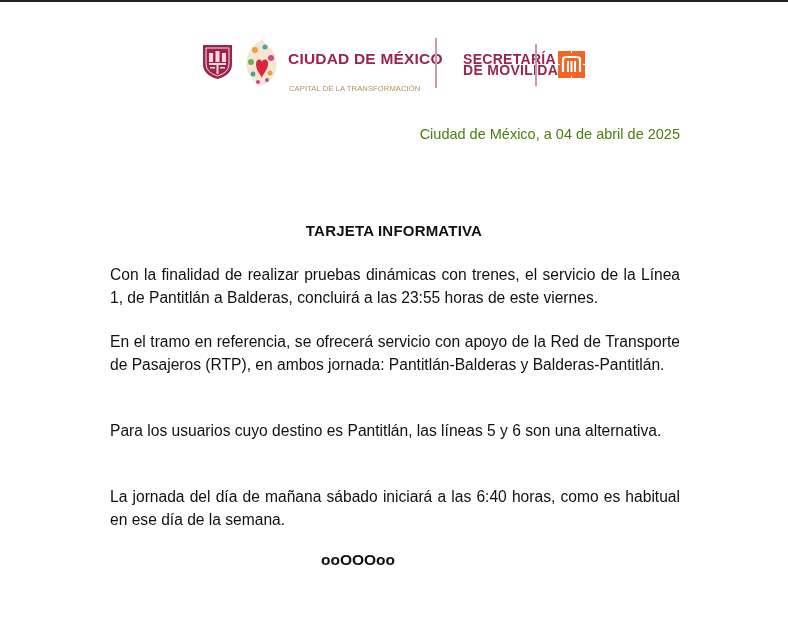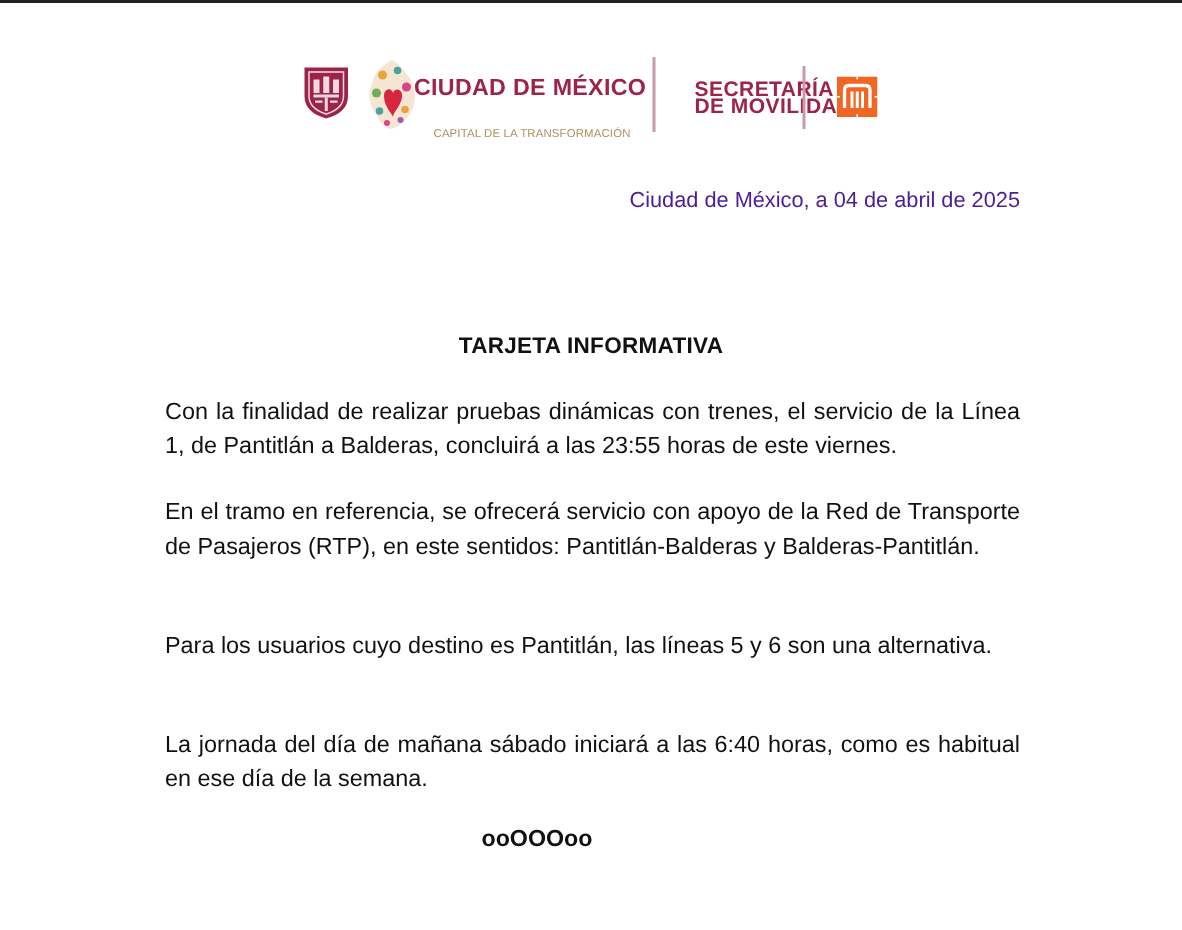--- a/index.html
+++ b/index.html
@@ -4,27 +4,27 @@
 <style>
   html, body { margin: 0; padding: 0; }
   body {
     width: 788px; height: 620px; background: #ffffff; position: relative; overflow: hidden;
     font-family: "Liberation Sans", "DejaVu Sans", sans-serif; color: #111;
   }
   .top-rule { position: absolute; left: 0; top: 0; width: 788px; height: 2px; background: #222; }
   .header { position: absolute; left: 198px; top: 36px; height: 56px; width: 400px; }
   .shield { position: absolute; left: 4px; top: 8px; width: 31px; height: 36px; }
   .heart { position: absolute; left: 45px; top: 2px; width: 36px; height: 50px; }
-  .cdmx-title { position: absolute; left: 78px; top: 14px; font-weight: bold; font-size: 15.5px; color: #9d2449; letter-spacing: 0.2px; white-space: nowrap; }
+  .cdmx-title { position: absolute; left: 90px; top: 14px; font-weight: bold; font-size: 15.5px; color: #9d2449; letter-spacing: 0.2px; white-space: nowrap; }
   .cdmx-sub { position: absolute; left: 91px; top: 32px; font-size: 7.6px; color: #b38e5d; white-space: nowrap; letter-spacing: 0.1px; margin-top: 16px; }
   .vsep1 { position: absolute; left: 237px; top: 2px; width: 1.5px; height: 50px; background: #c99aa8; }
   .semovi { position: absolute; left: 265px; top: 18px; font-size: 14px; font-weight: bold; color: #9d2449; line-height: 11px; letter-spacing: 0.3px; white-space: nowrap; }
   .vsep2 { position: absolute; left: 337px; top: 8px; width: 1.5px; height: 42px; background: #c99aa8; }
   .metro { position: absolute; left: 360px; top: 15px; width: 27px; height: 27px; }
-  .date { position: absolute; right: 108px; top: 126px; font-size: 14.5px; color: #4c1d95; white-space: nowrap; }
+  .date { position: absolute; right: 108px; top: 126px; font-size: 14.5px; color: #4d7c0f; white-space: nowrap; }
   .title { position: absolute; left: 0; width: 788px; top: 222px; text-align: center; font-weight: bold; font-size: 15px; letter-spacing: 0.2px; }
   .para { position: absolute; left: 110px; width: 570px; font-size: 15.6px; line-height: 23px; text-align: justify; text-align-last: left; }
   .p1 { top: 263px; }
   .p2 { top: 330px; }
   .p3 { top: 419px; }
   .p4 { top: 485px; }
   .closing { position: absolute; left: 0; width: 716px; top: 551px; text-align: center; font-weight: bold; font-size: 15.5px; }
 </style>
 </head>
 <body>
@@ -69,17 +69,17 @@
     <path d="M10 21 V10 M13.5 21 V10 M17 21 V10" stroke="#fff" stroke-width="2"></path>
     <path d="M13.5 0 V2 M13.5 25 V27 M0 13.5 H2 M25 13.5 H27" stroke="#fff" stroke-width="1"></path>
   </svg>
 </div>
 
 <div class="date">Ciudad de México, a 04 de abril de 2025</div>
 
 <div class="title">TARJETA INFORMATIVA</div>
 
 <p class="para p1" style="margin:0">Con la finalidad de realizar pruebas dinámicas con trenes, el servicio de la Línea 1, de Pantitlán a Balderas, concluirá a las 23:55 horas de este viernes.</p>
-<p class="para p2" style="margin:0">En el tramo en referencia, se ofrecerá servicio con apoyo de la Red de Transporte de Pasajeros (RTP), en este sentidos: Pantitlán-Balderas y Balderas-Pantitlán.</p>
+<p class="para p2" style="margin:0">En el tramo en referencia, se ofrecerá servicio con apoyo de la Red de Transporte de Pasajeros (RTP), en ambos jornada: Pantitlán-Balderas y Balderas-Pantitlán.</p>
 <p class="para p3" style="margin:0">Para los usuarios cuyo destino es Pantitlán, las líneas 5 y 6 son una alternativa.</p>
 <p class="para p4" style="margin:0">La jornada del día de mañana sábado iniciará a las 6:40 horas, como es habitual en ese día de la semana.</p>
 
 <div class="closing">ooOOOoo</div>
 
 </body></html>

